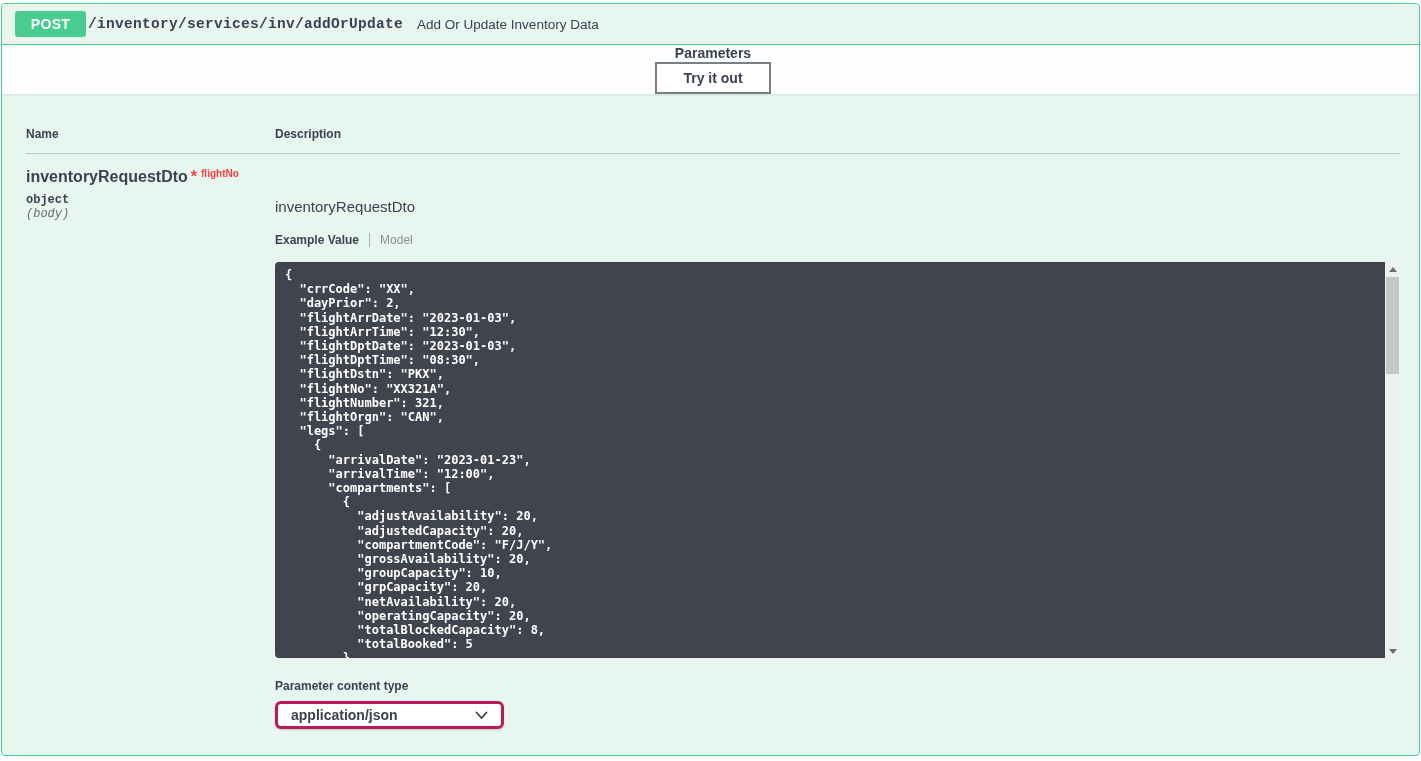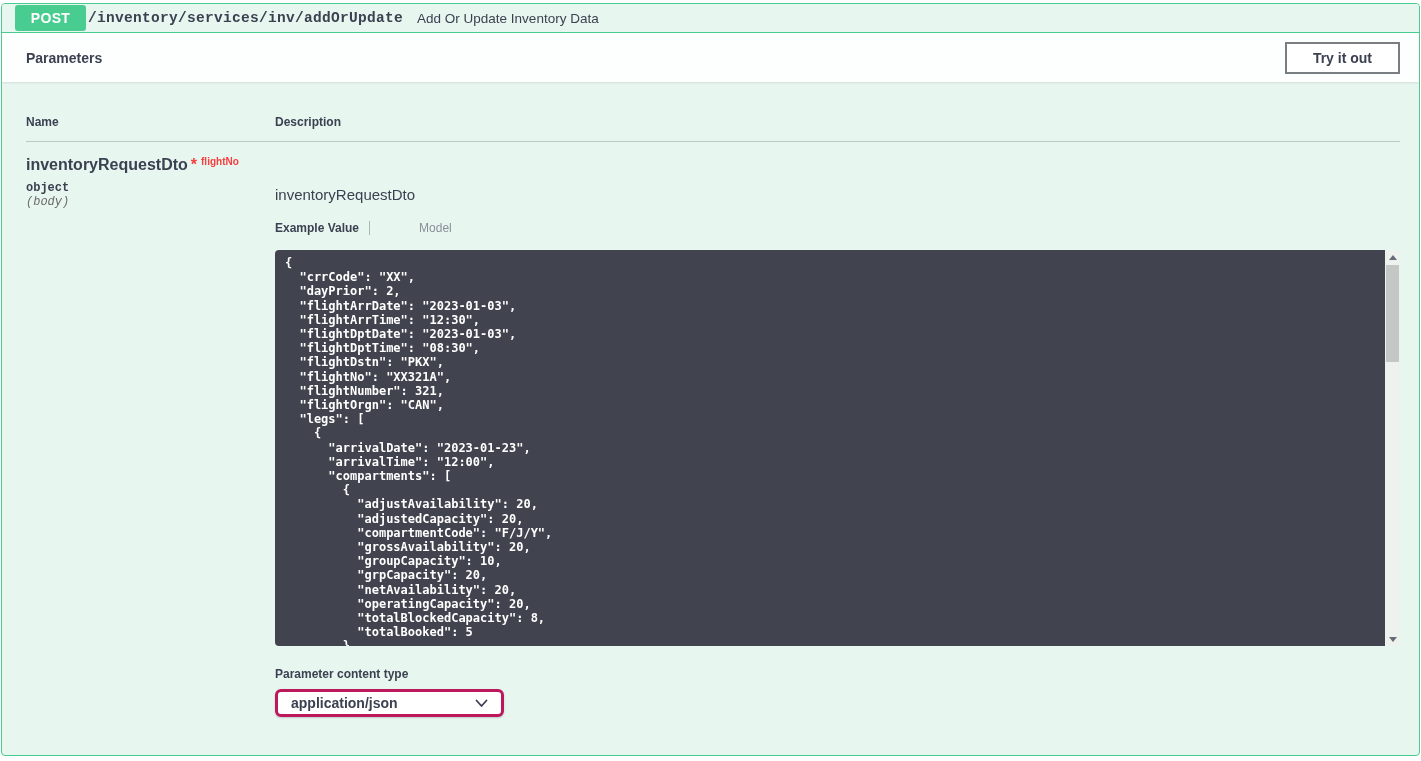--- a/index.html
+++ b/index.html
@@ -7,40 +7,41 @@
               font-family:"Liberation Sans", sans-serif; color:#3b4151; }
 
   .opblock {
     position:relative; margin:3px 1px; height:753px;
     border:1px solid #49cc90; border-radius:4px;
     background:#e8f6f0; overflow:hidden;
   }
 
   
   .opblock-summary {
-    height:29px; display:flex; align-items:center;
+    height:41px; display:flex; align-items:center;
     padding:0 10px 0 13px; border-bottom:1px solid #49cc90;
     background:#e8f6f0; cursor:pointer;
   }
   .method-badge {
     display:inline-flex; align-items:center; justify-content:center;
     width:71px; height:26px; background:#49cc90; color:#ffffff;
     font-weight:bold; font-size:14px; border-radius:3px; letter-spacing:.3px;
   }
   .endpoint-path {
     margin-left:2px; font-family:"Liberation Mono","DejaVu Sans Mono",monospace;
     font-weight:bold; font-size:14.5px; color:#3b4151; letter-spacing:.3px;
   }
   .endpoint-desc { margin-left:14px; font-size:13.5px; color:#3b4151; }
 
   
   .section-header {
     height:49px; display:flex; align-items:center; justify-content:space-between;
     padding:0 19px 0 24px; background:rgba(255,255,255,0.88);
     box-shadow:0 1px 2px rgba(0,0,0,0.10);
+    flex-direction:column;
   }
   .section-title { font-size:14px; font-weight:bold; color:#3b4151; }
   .try-out-btn {
     background:#fff; border:2px solid #797e83; border-radius:0;
     padding:6px 26px; font-size:14px; font-weight:bold; color:#3b4151;
     font-family:"Liberation Sans",sans-serif; cursor:pointer;
   }
 
   
   .params-wrap { padding:33px 19px 0 24px; }
@@ -55,21 +56,21 @@
   .param-star { color:#f93e3e; font-weight:bold; margin-left:3px; }
   .param-required { color:#f93e3e; font-size:10px; font-weight:bold;
                     position:relative; top:-5px; margin-left:4px; }
   .param-type { margin-top:7px; font-family:"Liberation Mono","DejaVu Sans Mono",monospace;
                 font-weight:bold; font-size:12px; color:#3b4151; }
   .param-in   { font-family:"Liberation Mono","DejaVu Sans Mono",monospace;
                 font-style:italic; font-size:12px; color:#6b6b6b; }
 
   .param-desc { margin-top:30px; font-size:15px; color:#3b4151; }
 
-  .tabs { margin-top:18px; font-size:12px; display:flex; align-items:center;gap:39px; }
+  .tabs { margin-top:18px; font-size:12px; display:flex; align-items:center; }
   .tab-example { font-weight:bold; color:#3b4151; padding-right:10px;
                  border-right:1px solid rgba(59,65,81,.35); cursor:pointer; }
   .tab-model   { color:#8a8f96; padding-left:10px; cursor:pointer; }
 
   
   .code-wrap { margin-top:15px; display:flex; }
   .code-block {
     flex:1; height:396px; overflow:hidden;
     background:#41444e; border-radius:4px 0 0 4px;
     padding:6px 10px 0 10px;

